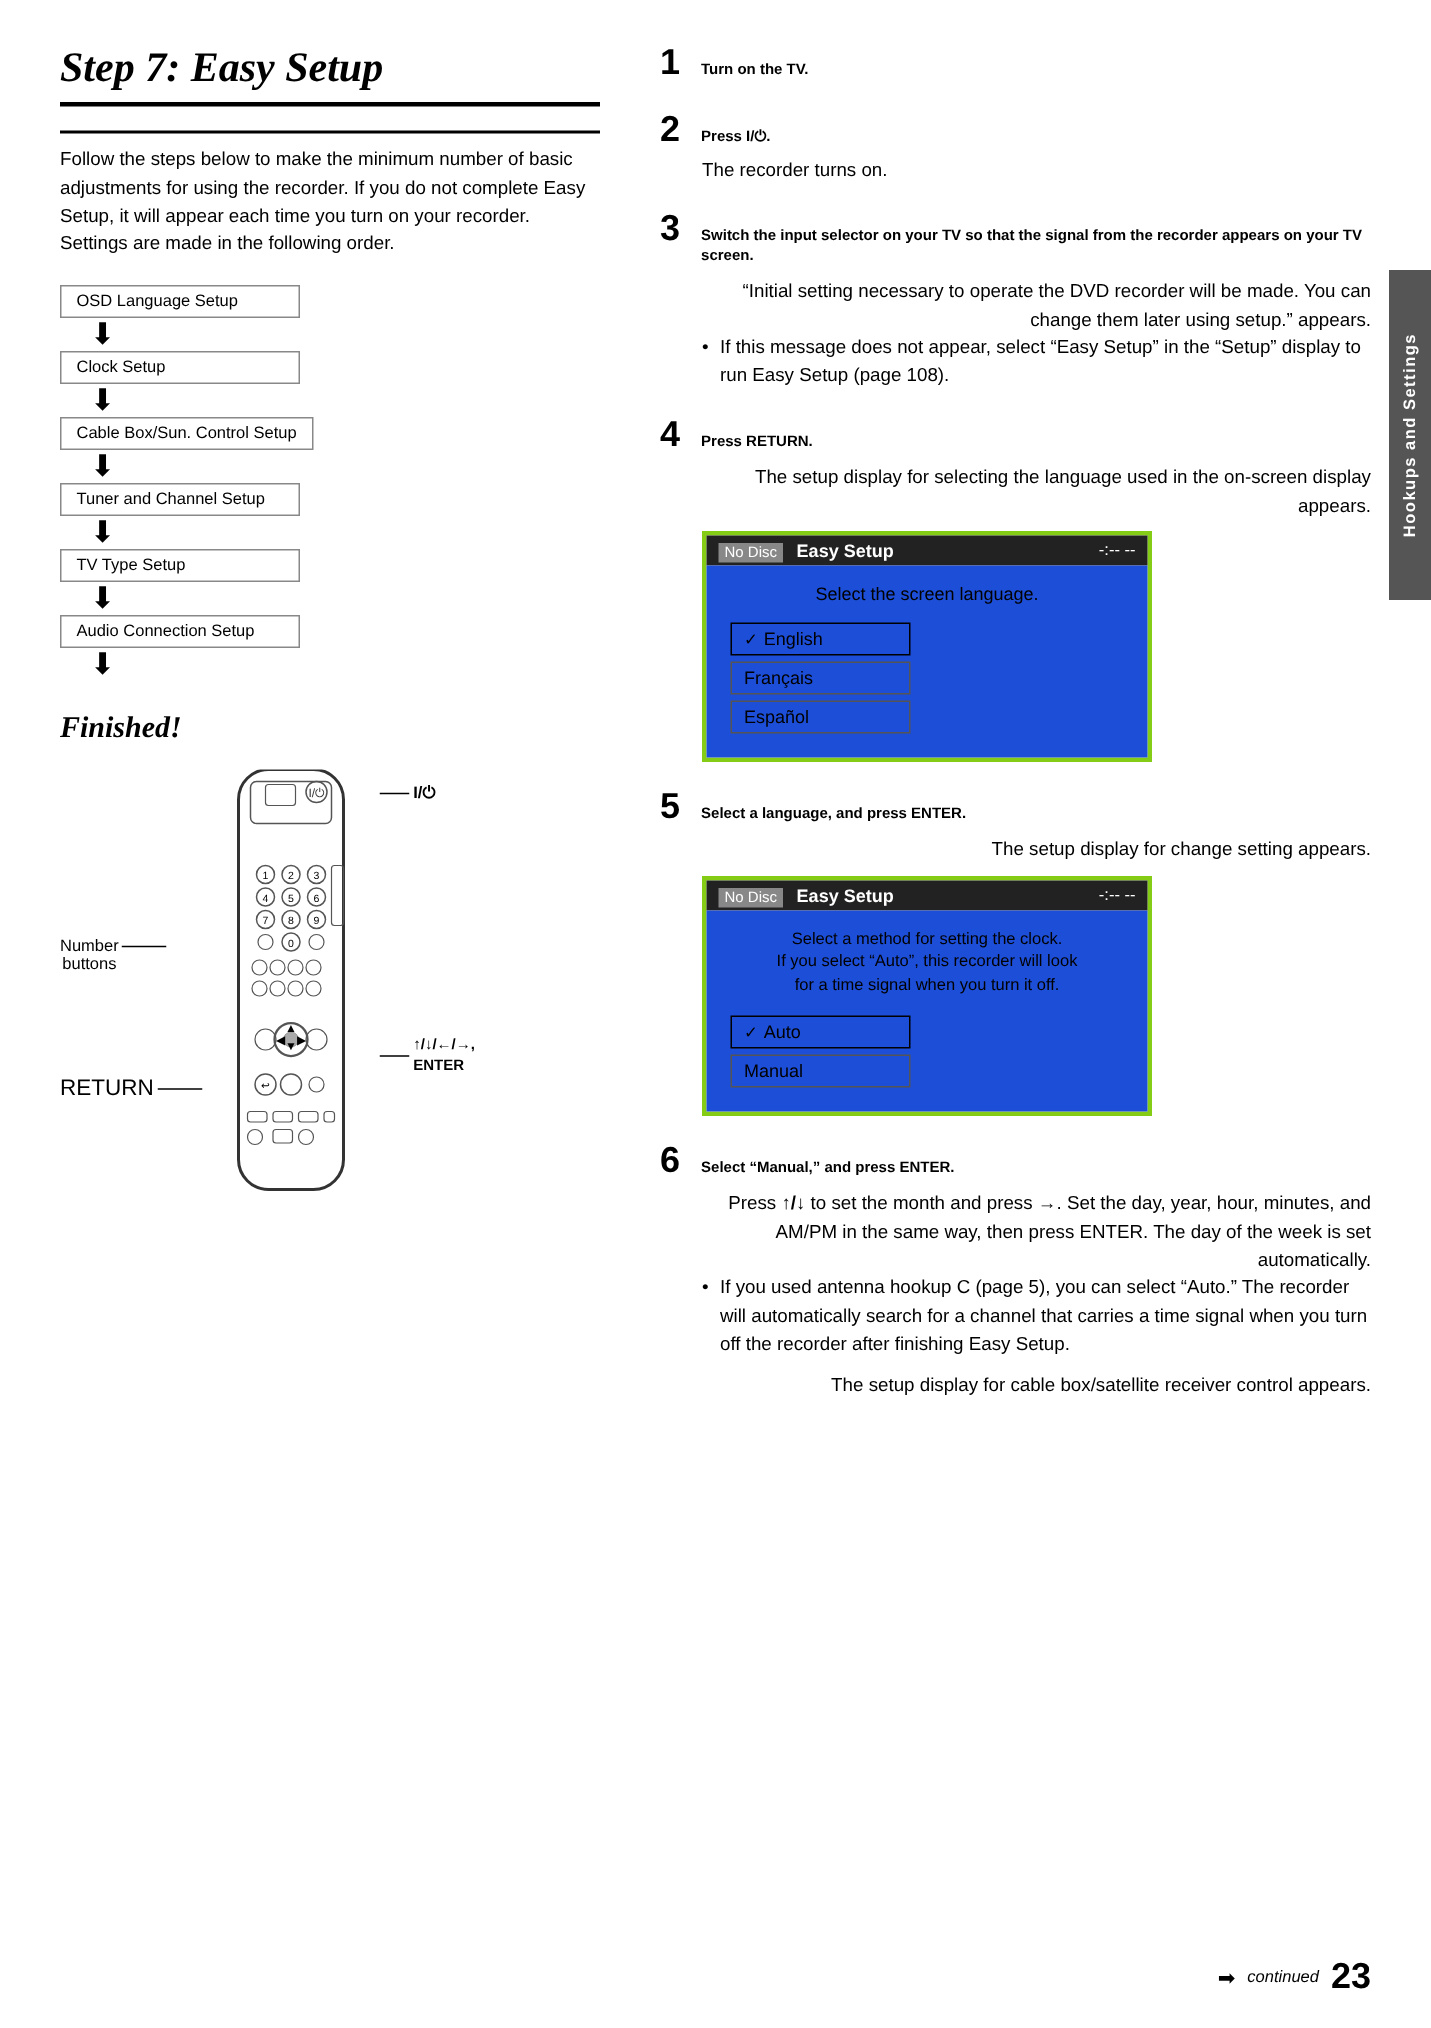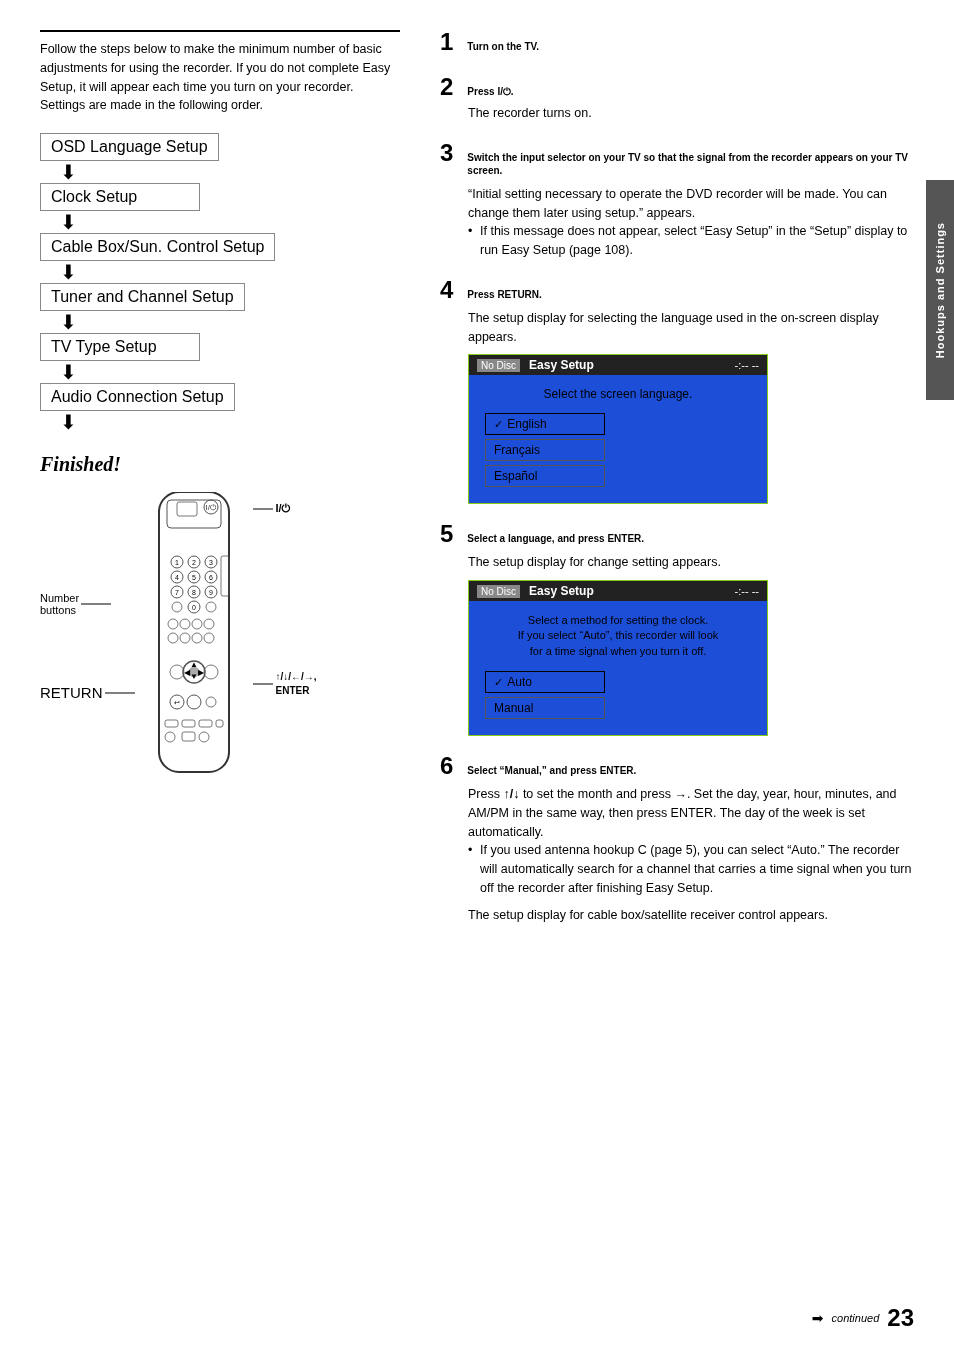--- a/index.html
+++ b/index.html
@@ -78,21 +78,21 @@
     .flow-container {
       display: flex;
       flex-direction: column;
       align-items: flex-start;
       margin-bottom: 20px;
     }
 
     .flow-box {
       border: 1px solid #888;
       padding: 4px 10px;
-      font-size: 16px;
+      font-size: 11px;
       background: #fff;
       min-width: 160px;
     }
 
     .flow-arrow {
       font-size: 20px;
       line-height: 1;
       margin: 1px 0 1px 20px;
       color: #000;
     }
@@ -130,38 +130,39 @@
     .step-heading {
       font-size: 10px;
       font-weight: bold;
       line-height: 1.3;
       margin-bottom: 4px;
     }
 
     .step-body {
       font-size: 12.5px;
       line-height: 1.5;
+      text-align: right;
     }
 
     .bullet-item {
       padding-left: 12px;
       position: relative;
       font-size: 12.5px;
       line-height: 1.5;
       margin-bottom: 4px;
     }
     .bullet-item::before {
       content: '•';
       position: absolute;
       left: 0;
     }
 
     
     .setup-display {
-      border: 1px solid #84cc16;
+      border: 3px solid #84cc16;
       margin: 8px 0 12px 0;
       width: 300px;
     }
 
     .setup-display-header {
       background: #222;
       color: #fff;
       padding: 3px 8px;
       font-size: 11px;
       display: flex;
@@ -253,20 +254,23 @@
 <body>
 
 <div class="page-container">
 
   <div class="side-tab">
     <span class="side-tab-text">Hookups and Settings</span>
   </div>
 
   <div class="left-col">
 
+    <h1 class="page-title">
+      <span>Step 7: Easy Setup</span>
+    </h1>
 
     <div class="divider-line"></div>
 
     <p class="intro-text">Follow the steps below to make the minimum number of basic adjustments for using the recorder. If you do not complete Easy Setup, it will appear each time you turn on your recorder. Settings are made in the following order.</p>
 
     <div class="flow-container">
       <div class="flow-box">
         <span>OSD Language Setup</span>
       </div>
       <div class="flow-arrow">⬇</div>
@@ -291,21 +295,21 @@
       </div>
       <div class="flow-arrow">⬇</div>
     </div>
 
     <div class="finished-label">Finished!</div>
 
     <div class="remote-container">
 
       <div style="display:flex; flex-direction:column; margin-right:4px; padding-top:100px; gap:0;">
         <div style="display:flex; align-items:center; margin-bottom:68px;">
-          <span style="font-size:11px; text-align:left; white-space:pre-line;">Number
+          <span style="font-size:11px; text-align:center; white-space:pre-line;margin-top:12px;">Number
 buttons</span>
           <svg width="30" height="2" style="margin-left:2px;">
               <line x1="0" y1="1" x2="30" y2="1" stroke="#000" stroke-width="1"></line>
             </svg>
         </div>
         <div style="display:flex; align-items:center;">
           <span style="font-size:15px; text-align:center;">RETURN</span>
           <svg width="30" height="2" style="margin-left:2px;">
               <line x1="0" y1="1" x2="30" y2="1" stroke="#000" stroke-width="1"></line>
             </svg>

